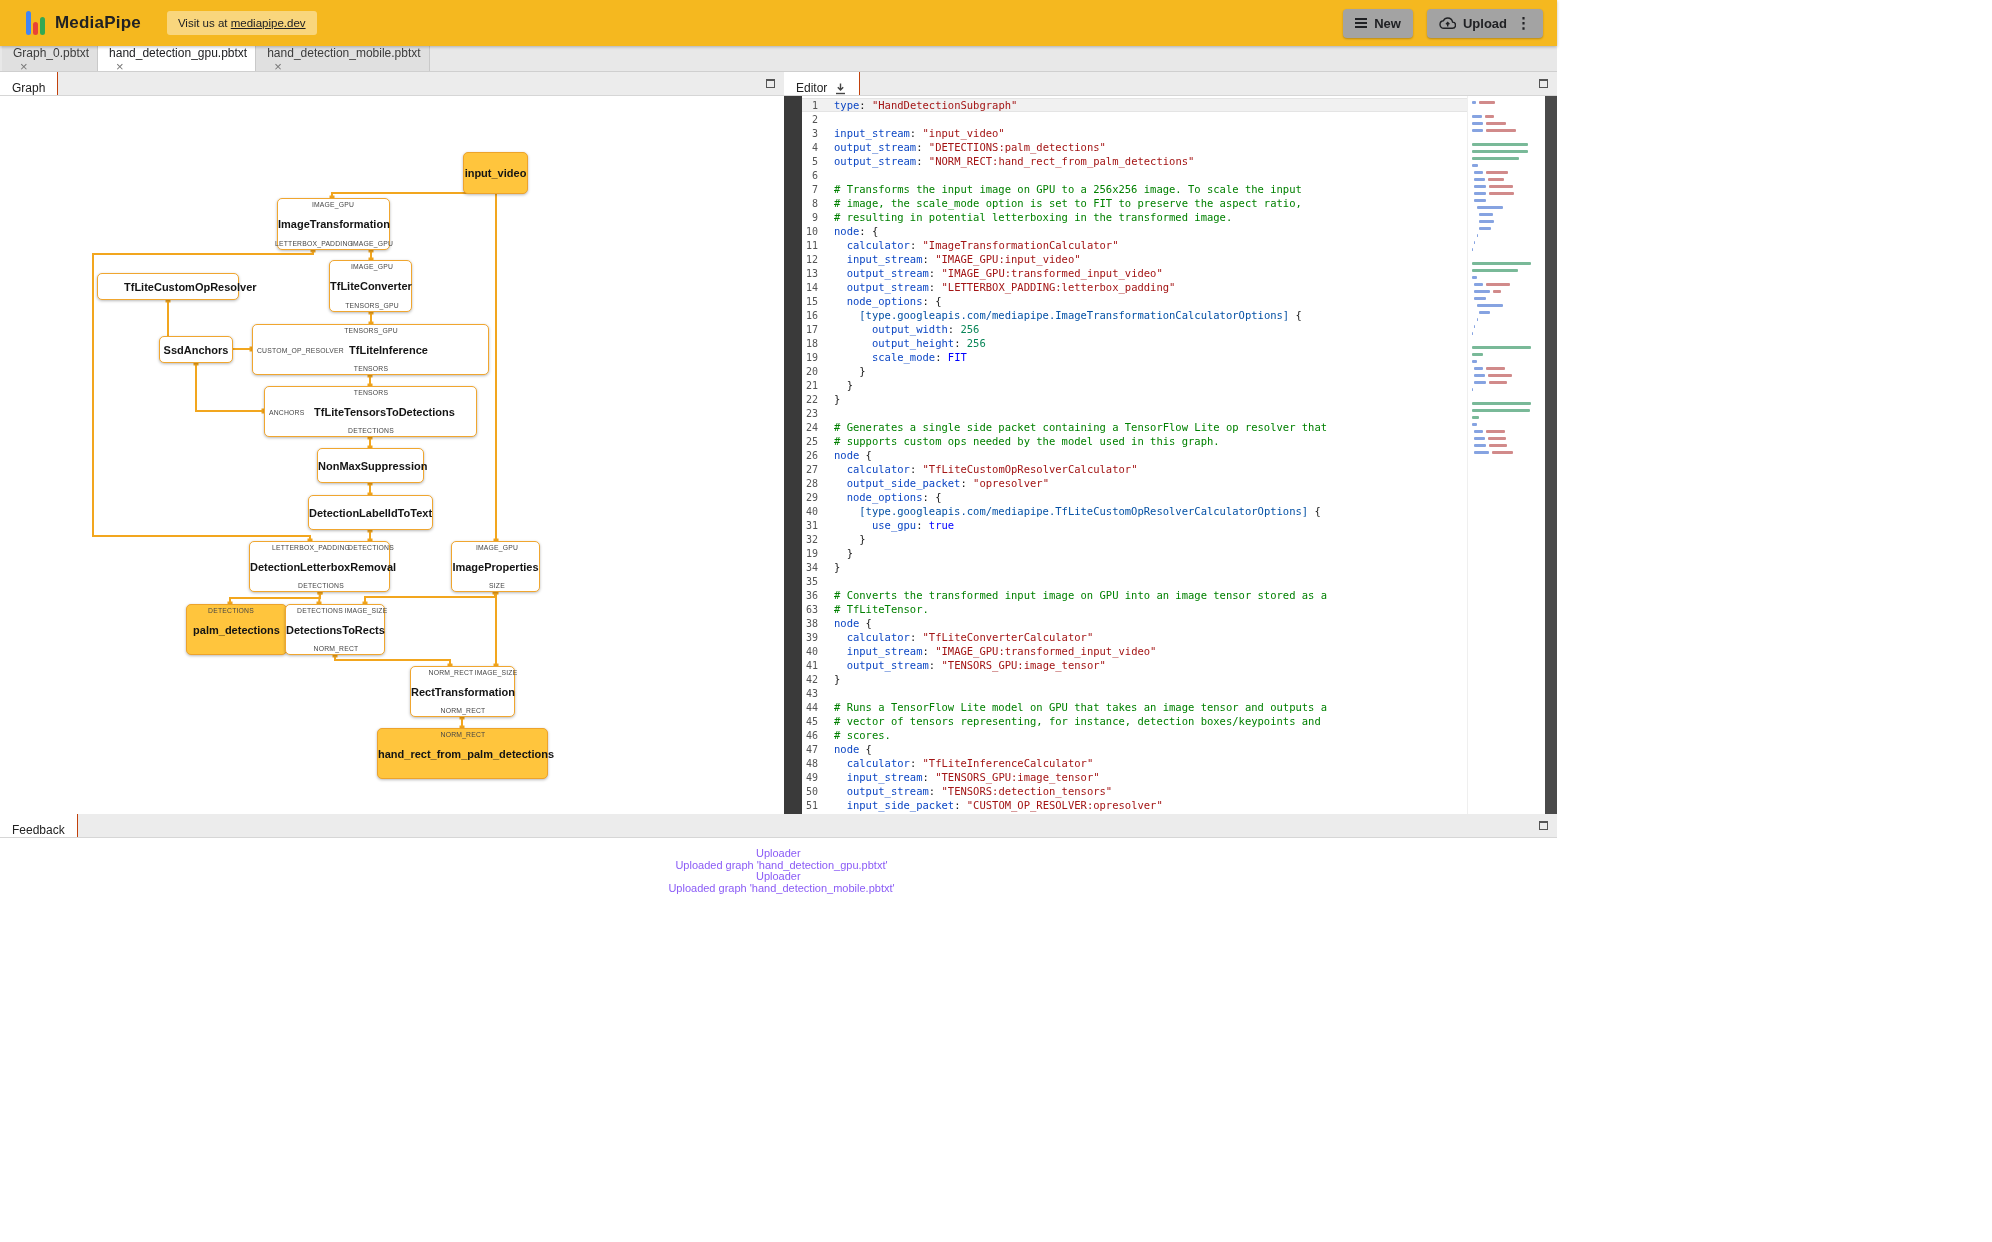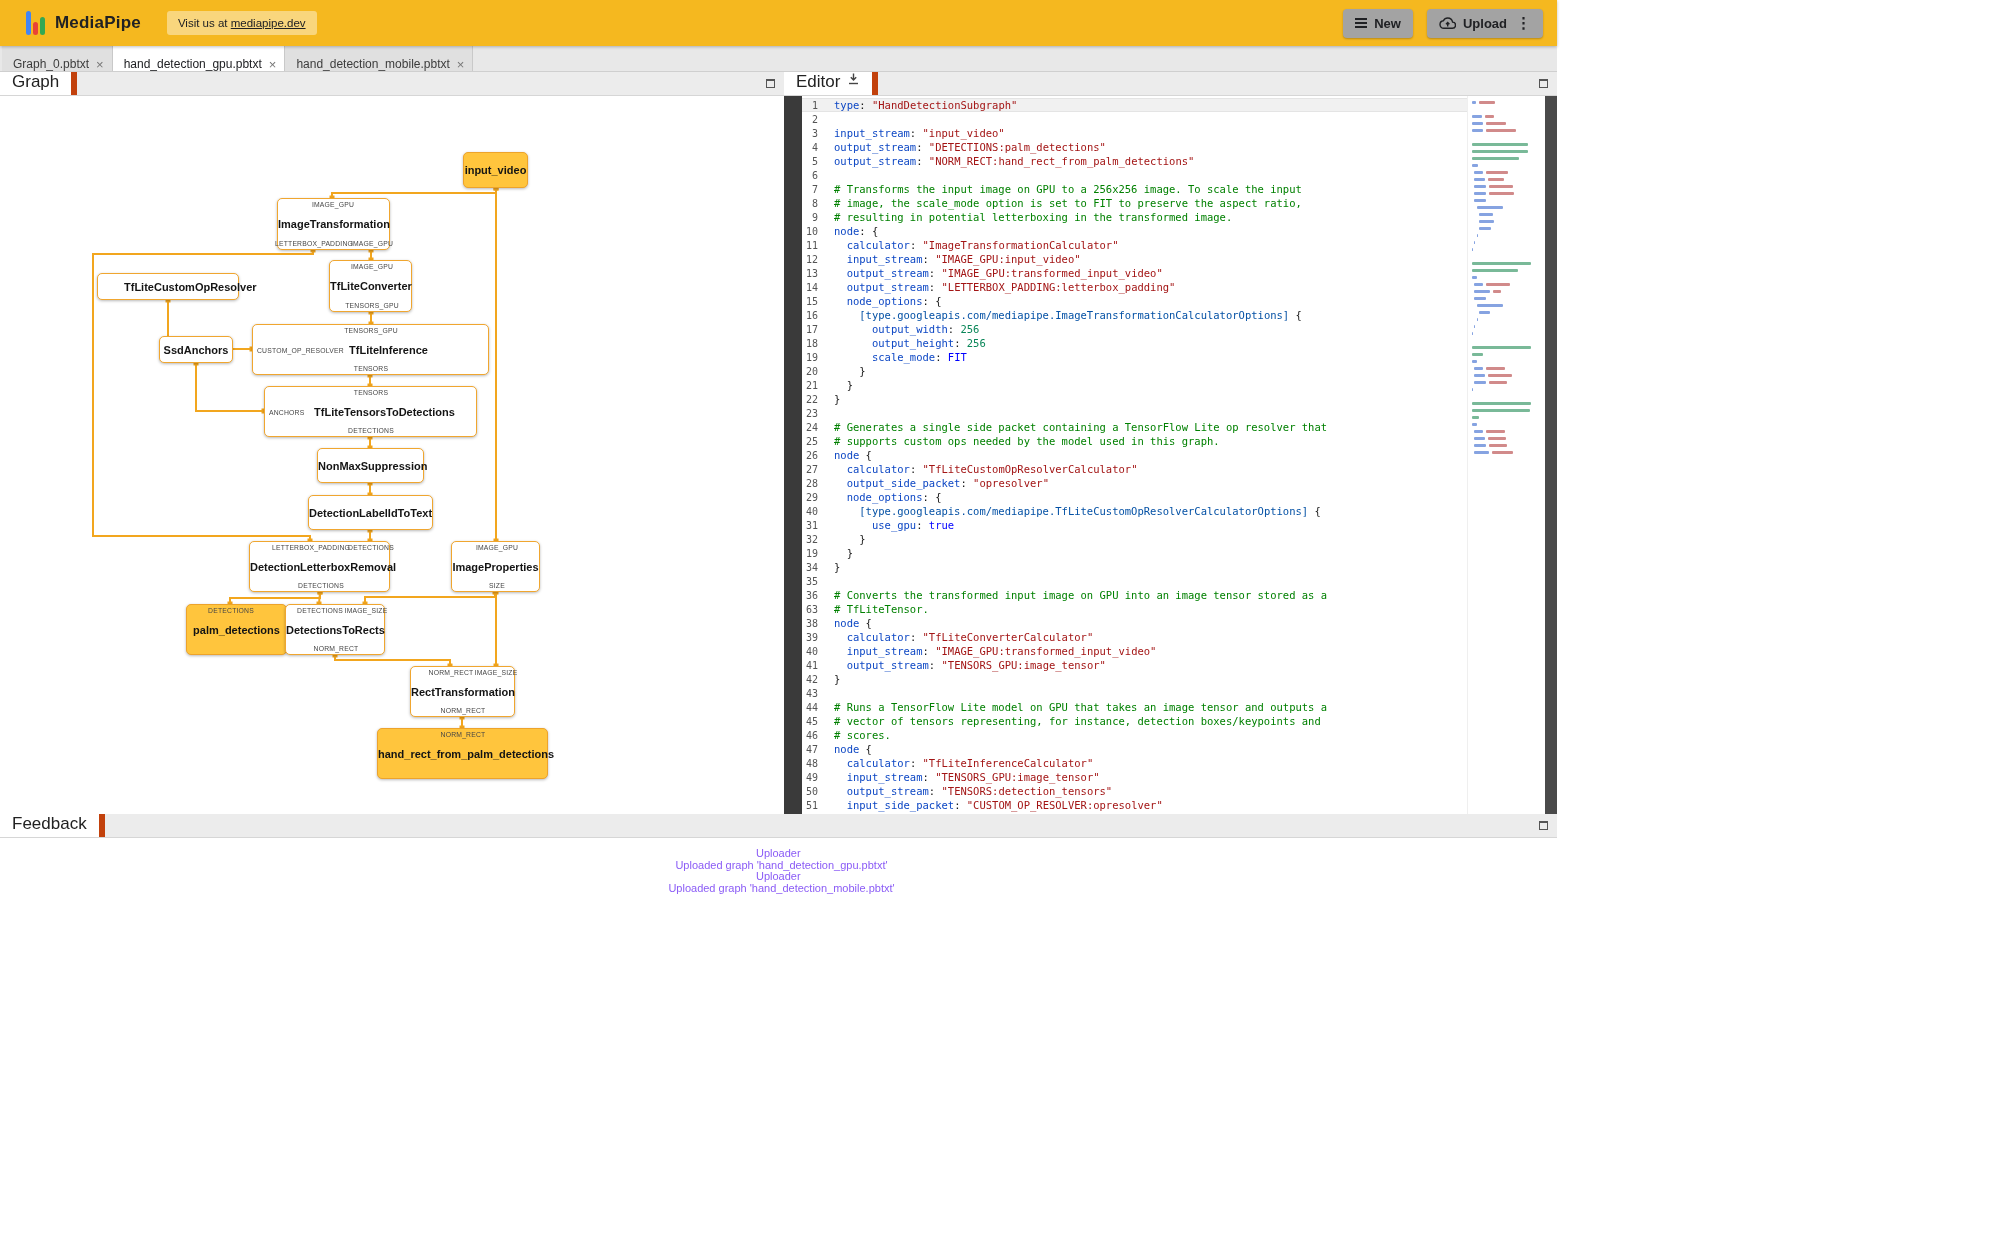--- a/index.html
+++ b/index.html
@@ -25,31 +25,31 @@
   .hbtn { background:#a3a3a3; border-radius:4px; height:29px; display:flex; align-items:center; gap:7px;
           padding:0 12px; font-size:13px; font-weight:600; color:#202124; box-shadow:0 1px 2px rgba(0,0,0,.25);
           margin-left:14px; cursor:pointer; }
   .menu-icon { display:flex; flex-direction:column; gap:2px; }
   .menu-icon i { display:block; width:12px; height:2px; background:#202124; }
   .kebab { font-size:15px; font-weight:700; margin-left:2px; color:#202124; }
 
   
   .ftabs { height:26px; flex:none; background:#e8e8e8; display:flex; align-items:stretch;
            border-bottom:1px solid #cfcfcf; padding-left:2px; }
-  .ftab { display:flex; align-items:flex-end; padding:0 8px 0 11px; font-size:12px; color:#3c3c3c;
-          background:#e0e0e0; border-right:1px solid #c9c9c9; cursor:pointer; white-space:nowrap; }
+  .ftab { display:flex; align-items:flex-start; padding:0 8px 0 11px; font-size:12px; color:#3c3c3c;
+          background:#e0e0e0; border-right:1px solid #c9c9c9; cursor:pointer; white-space:nowrap;flex-direction:column; }
   .ftab.active { background:#ffffff; color:#202124; }
   .tclose { margin-left:7px; color:#777; font-size:13px; line-height:1; }
 
   
   .main { height:742px; flex:none; display:flex; min-width:0; }
   .pane-strip { height:24px; flex:none; background:#ececec; border-bottom:1px solid #d6d6d6;
                 display:flex; align-items:stretch; position:relative; }
-  .pane-tab { background:#fff; padding:0 12px; display:flex; align-items:flex-start; gap:7px;
-              font-size:17px; color:#222; border-right:6px solid #c2410c; }
+  .pane-tab { background:#fff; padding:0 12px; display:flex; align-items:flex-end; gap:7px;
+              font-size:12px; color:#222; border-right:1px solid #c2410c; }
   .expand { position:absolute; right:9px; top:7px; width:9px; height:9px;
             border:1px solid #555; border-top-width:2px; cursor:pointer; }
 
   
   .graph-pane { width:784px; flex:none; display:flex; flex-direction:column; background:#fff; }
   .graph-canvas { position:relative; height:718px; overflow:hidden; background:#fff; }
   .graph-canvas svg { position:absolute; left:0; top:0; pointer-events:none; }
   .edge { fill:none; stroke:#F2A61E; stroke-width:2; }
   .edge-dot { fill:#F2A61E; }
   .gnode { position:absolute; background:#fff; border:1.5px solid #F0A62F; border-radius:5px;
@@ -197,21 +197,21 @@
             <polyline points="496,496 496,570" class="edge"></polyline>
             <rect x="493.5" y="493.5" width="5" height="5" class="edge-dot"></rect>
             <rect x="493.5" y="567.5" width="5" height="5" class="edge-dot"></rect>
             <polyline points="335,559 335,564 450,564 450,570" class="edge"></polyline>
             <rect x="332.5" y="556.5" width="5" height="5" class="edge-dot"></rect>
             <rect x="447.5" y="567.5" width="5" height="5" class="edge-dot"></rect>
             <polyline points="462,621 462,632" class="edge"></polyline>
             <rect x="459.5" y="618.5" width="5" height="5" class="edge-dot"></rect>
             <rect x="459.5" y="629.5" width="5" height="5" class="edge-dot"></rect>
           </svg>
-      <div class="gnode stream" style="left: 463px; top: 56px; width: 65px; height: 36px;">
+      <div class="gnode stream" style="left: 463px; top: 56px; width: 65px; height: 42px;">
             <div class="glabel" style="transform: translateY(-50%) translateX(0px);">input_video</div>
           </div>
           <div class="gnode" style="left: 277px; top: 102px; width: 113px; height: 52px;">
             <span class="gport top" style="left: 55px;">IMAGE_GPU</span>
             <span class="gport bottom" style="left: 36px;">LETTERBOX_PADDING</span>
             <span class="gport bottom" style="left: 94px;">IMAGE_GPU</span>
             <div class="glabel" style="transform: translateY(-50%) translateX(0px);">ImageTransformation</div>
           </div>
           <div class="gnode" style="left: 97px; top: 177px; width: 142px; height: 27px;">
             <div class="glabel" style="transform: translateY(-50%) translateX(0px); padding-left: 26px;">TfLiteCustomOpResolver</div>

